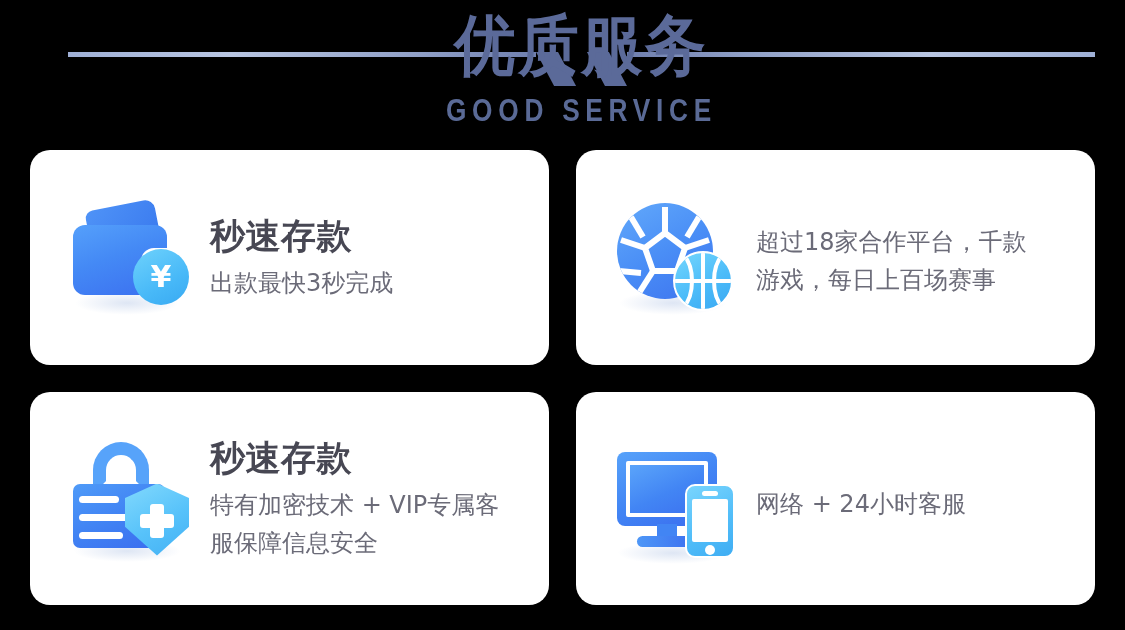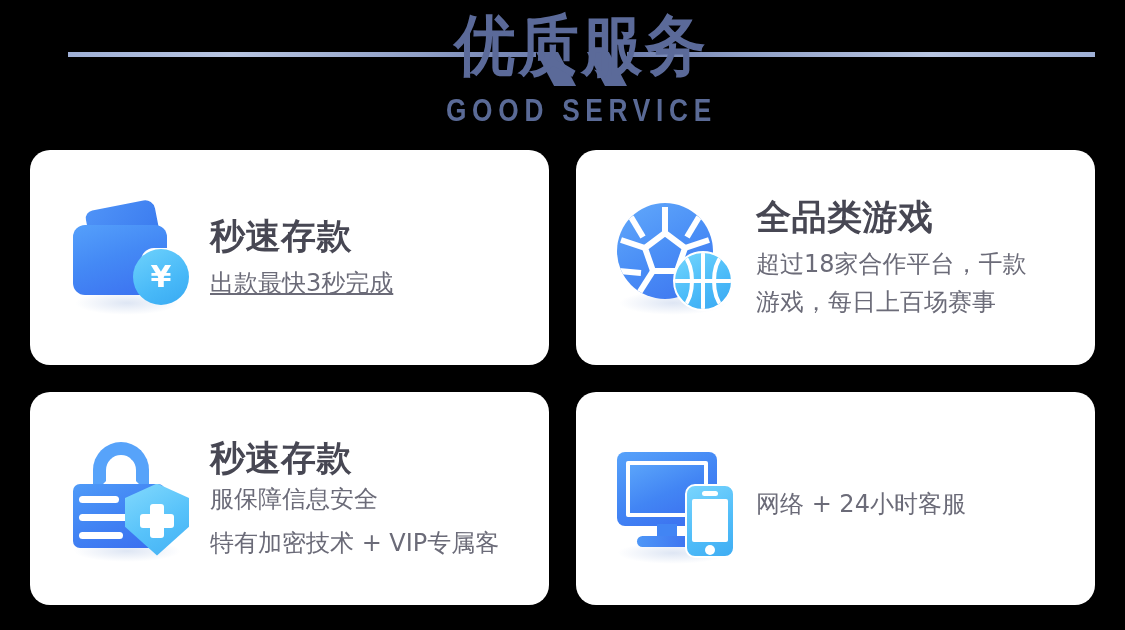--- a/index.html
+++ b/index.html
@@ -58,21 +58,21 @@
   .card-title {
     font-family:"DejaVu Sans","Liberation Sans",sans-serif;
     font-size:35px; font-weight:bold; color:#474753;
     line-height:44px; letter-spacing:0.5px; white-space:nowrap;
   }
   .card-desc {
     font-family:"DejaVu Sans","Liberation Sans",sans-serif;
     font-size:24px; color:#6b6b78; line-height:38px;
     margin-top:6px; letter-spacing:0px;
   }
-  .card-desc.narrow { white-space:nowrap;text-decoration:underline; }
+  .card-desc.narrow { white-space:nowrap; }
 
   
   .sh { position:absolute; border-radius:50%;
         background:radial-gradient(ellipse at center, rgba(90,130,200,.20) 0%, rgba(90,130,200,0) 70%); }
 
   
   .w-flap { position:absolute; left:18px; top:6px; width:70px; height:34px;
             background:linear-gradient(135deg,#4f93f7,#3b7bef);
             border-radius:8px 10px 4px 4px; transform:rotate(-11deg); }
   .w-body { position:absolute; left:4px; top:26px; width:94px; height:70px;
@@ -202,21 +202,20 @@
                 <line x1="30" y1="0" x2="30" y2="60"></line>
                 <line x1="0" y1="30" x2="60" y2="30"></line>
                 <path d="M10,3 C22,16 22,44 10,57"></path>
                 <path d="M50,3 C38,16 38,44 50,57"></path>
               </g>
             </svg>
           </div>
         </div>
       </div>
       <div class="txt">
-        <div class="card-title">全品类游戏</div>
         <div class="card-desc">超过18家合作平台，千款</div>
         <div class="card-desc" style="margin-top:0">游戏，每日上百场赛事</div>
       </div>
     </div>
 
     <div class="card">
       <div class="icon-wrap">
         <div class="icon-stage">
           <div class="sh" style="left:4px;top:100px;width:108px;height:22px;"></div>
           <div class="l-shackle"></div>
@@ -224,22 +223,22 @@
           <div class="l-line a"></div>
           <div class="l-line b"></div>
           <div class="l-line c"></div>
           <div class="l-shield"></div>
           <div class="l-cross-v"></div>
           <div class="l-cross-h"></div>
         </div>
       </div>
       <div class="txt">
         <div class="card-title">秒速存款</div>
+        <div class="card-desc">特有加密技术 + VIP专属客</div>
         <div class="card-desc" style="margin-top:0">服保障信息安全</div>
-        <div class="card-desc">特有加密技术 + VIP专属客</div>
       </div>
     </div>
 
     <div class="card">
       <div class="icon-wrap">
         <div class="icon-stage">
           <div class="sh" style="left:2px;top:102px;width:112px;height:22px;"></div>
           <div class="m-frame"></div>
           <div class="m-inner"></div>
           <div class="m-screen"></div>

